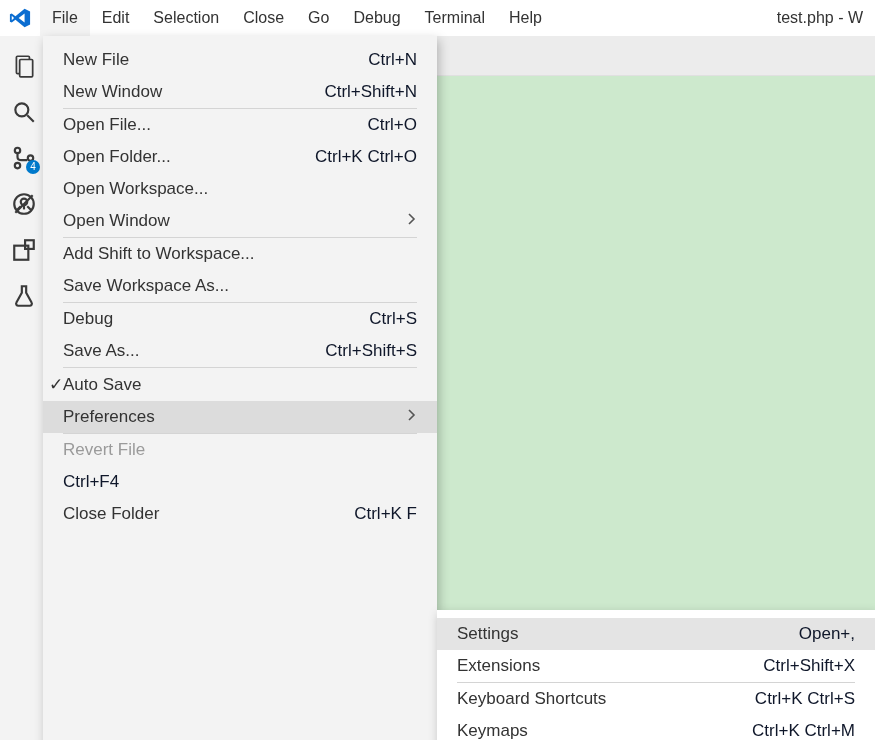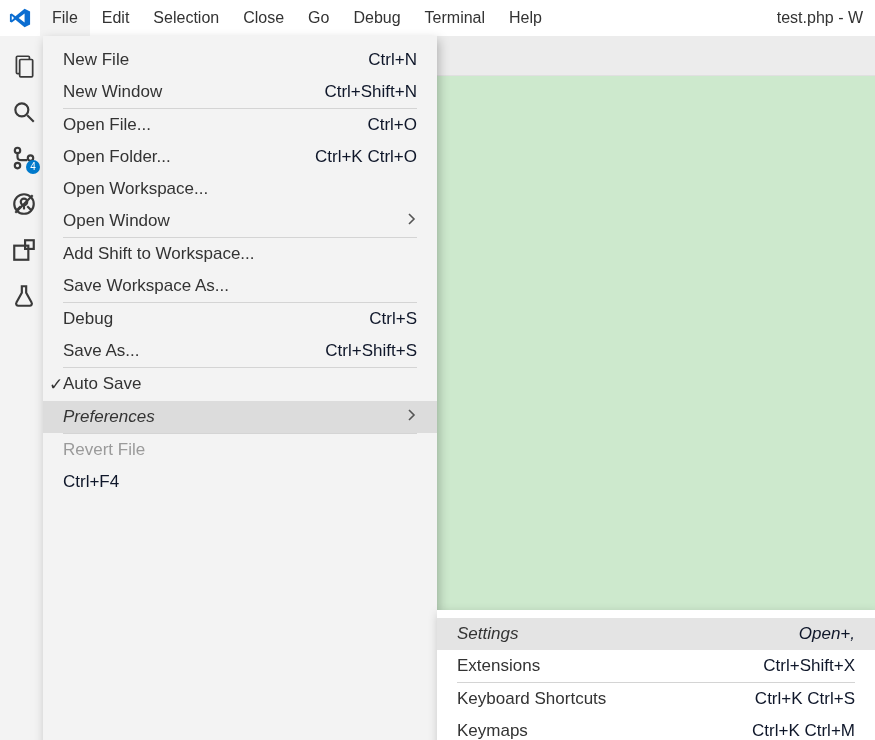--- a/index.html
+++ b/index.html
@@ -52,27 +52,27 @@
   .ln-col .row.cur{ color:#333; font-weight:600;}
   .tok-punct{ color:#333;}
   .tok-var{ color:var(--var); font-weight:600;}
   .tok-num{ color:var(--num); font-weight:600;}
   .tok-kw{ color:var(--kw); font-weight:600;}
   .tok-tag{ color:var(--red); font-weight:600;}
   
   .dropdown{ position:absolute; background:var(--menu-bg); box-shadow: 2px 4px 10px var(--menu-shadow); font-size:17px; color:#333; z-index:9;}
   .file-menu{ left:43px; top:0; width:394px; height:710px;}
   .dropdown ul{ list-style:none; padding:8px 0;}
-  .dropdown li{ display:flex; align-items:flex-start; padding:6px 20px; white-space:nowrap;}
+  .dropdown li{ display:flex; align-items:flex-end; padding:6px 20px; white-space:nowrap;}
   .dropdown li .lbl{ flex:1;}
   .dropdown li .sc{ color:#0f172a;}
   .dropdown li.disabled{ color:#9a9a9a;}
   .dropdown li.sep{ padding:0 20px;}
   .dropdown li.sep hr{ border:none; border-top:1px solid var(--line); width:100%;}
-  .dropdown li.hl{ background:#dcdcdc;font-style:italic;}
+  .dropdown li.hl{ background:#dcdcdc;}
   .dropdown li .chev{ margin-left:auto; }
   .check{ width:18px; text-align:center; margin-left:-16px; margin-right:-2px;}
   .submenu{ position:absolute; left:437px; top:574px; width:438px; background:#ffffff; box-shadow: 2px 4px 10px var(--menu-shadow); z-index:10;}
   .submenu li.hl{ background:#e4e4e4;}
   .submenu li.sep hr{ border-top:1px solid var(--line);}
   .badge{ position:absolute; bottom:-2px; right:-2px; background:#007acc; color:#fff; border-radius:8px; font-size:10px; min-width:14px; height:14px; line-height:14px; text-align:center;}
   .rel{ position:relative;}
 </style>
 </head>
 <body>
@@ -264,20 +264,24 @@
         </li>
         <li class="sep">
           <hr>
         </li>
         <li class="disabled">
           <span class="lbl">Revert File</span>
         </li>
         <li>
           <span class="sc">Ctrl+F4</span>
         </li>
+        <li>
+          <span class="lbl">Close Folder</span>
+          <span class="sc">Ctrl+K F</span>
+        </li>
       </ul>
   </div>
 
   <div class="dropdown submenu">
     <ul id="prefsmenu">
         <li class="hl">
           <span class="lbl">Settings</span>
           <span class="sc">Open+,</span>
         </li>
         <li>

